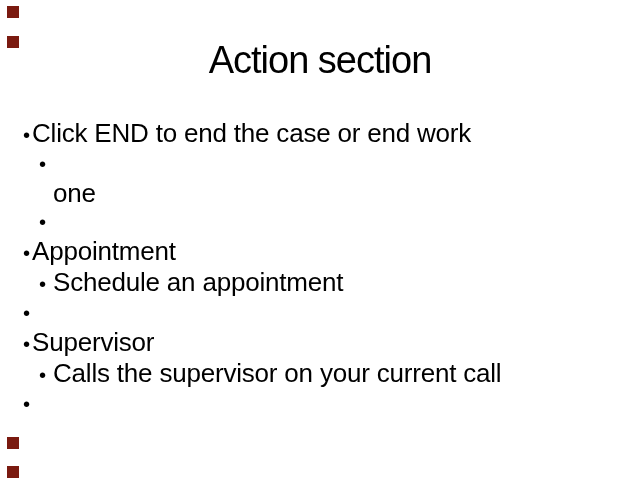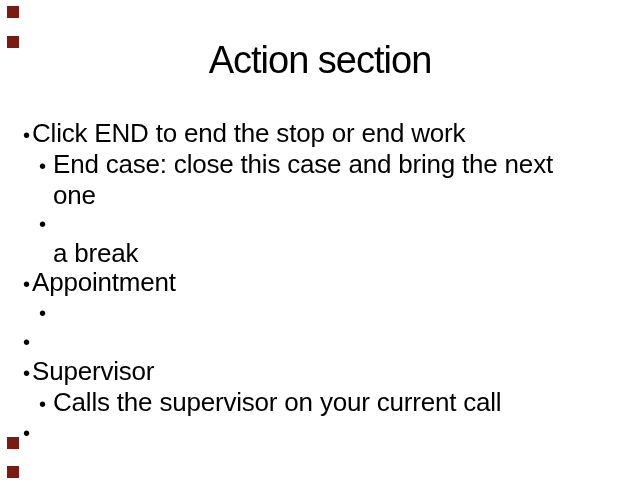--- a/index.html
+++ b/index.html
@@ -69,43 +69,39 @@
   <div class="corner-marker marker-top-outer" style="background: rgb(122, 26, 16);"></div>
   <div class="corner-marker marker-top-inner" style="background: rgb(122, 26, 16);"></div>
   <div class="corner-marker marker-bottom-inner" style="background: rgb(122, 26, 16);"></div>
   <div class="corner-marker marker-bottom-outer" style="background: rgb(122, 26, 16);"></div>
 
   <h1 class="slide-title">Action section</h1>
 
   <div class="bullet-list">
       <div class="bullet-line l1">
       <span class="bullet">•</span>
-      <span class="txt">Click END to end the stop or end work</span>
+      <span class="txt">Click END to end the case or end work</span>
     </div>
       <div class="bullet-line l2">
       <span class="bullet">•</span>
-      <span class="txt">End case: close this case and bring the next</span>
     </div>
       <div class="bullet-line l2 cont">
       <span class="bullet"></span>
       <span class="txt">one</span>
     </div>
       <div class="bullet-line l2">
       <span class="bullet">•</span>
     </div>
-      <div class="bullet-line l2 cont">
-      <span class="bullet"></span>
-      <span class="txt">a break</span>
-    </div>
       <div class="bullet-line l1">
       <span class="bullet">•</span>
       <span class="txt">Appointment</span>
     </div>
       <div class="bullet-line l2">
       <span class="bullet">•</span>
+      <span class="txt">Schedule an appointment</span>
     </div>
       <div class="bullet-line l1">
       <span class="bullet">•</span>
     </div>
       <div class="bullet-line l1">
       <span class="bullet">•</span>
       <span class="txt">Supervisor</span>
     </div>
       <div class="bullet-line l2">
       <span class="bullet">•</span>

